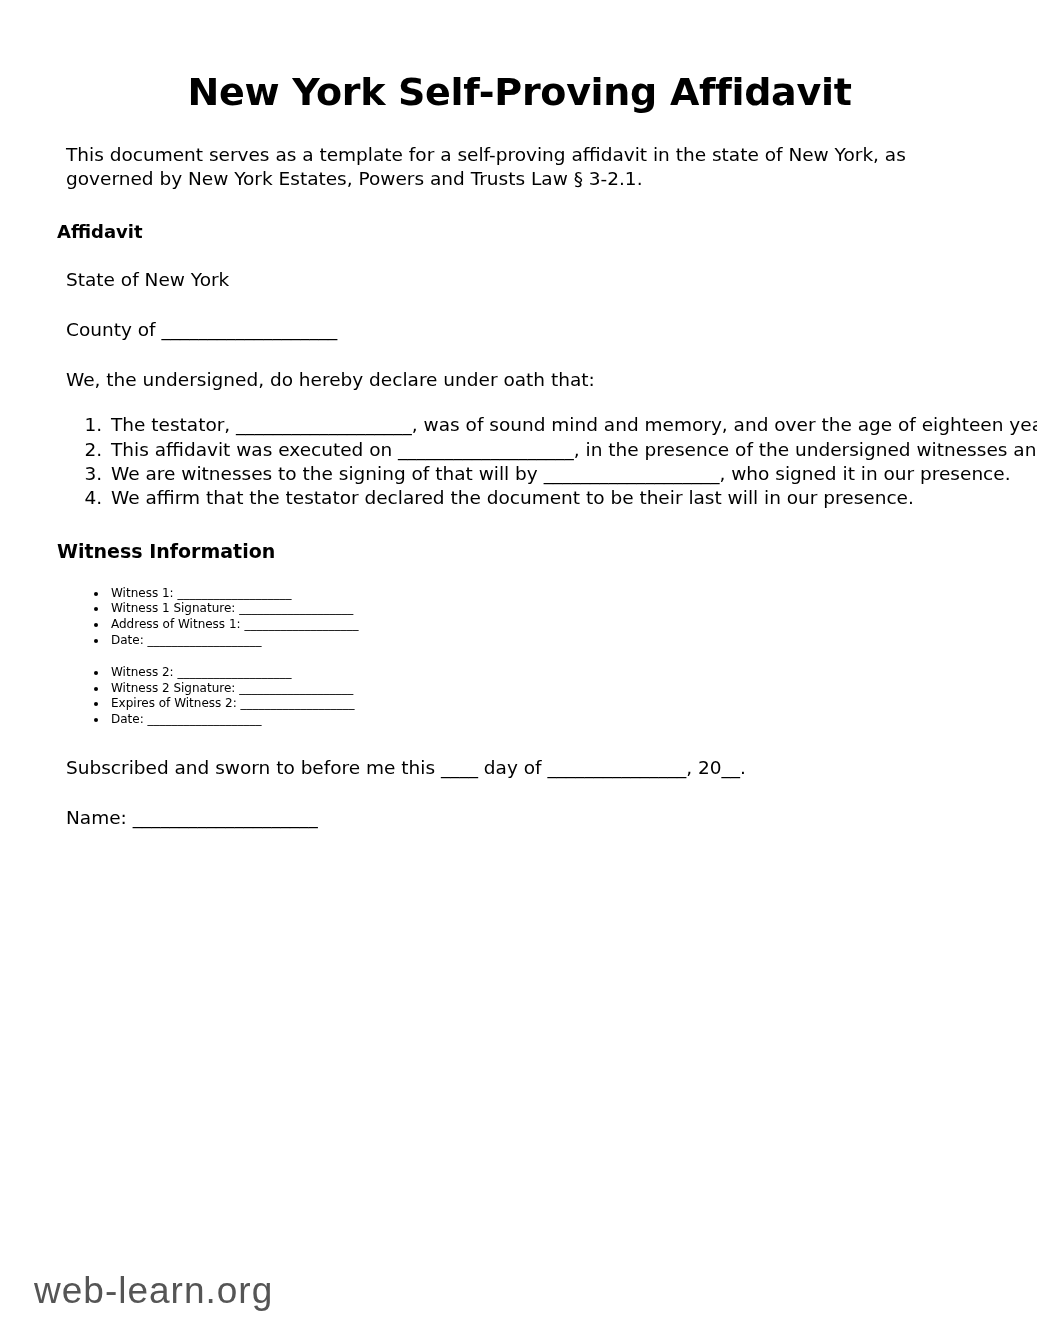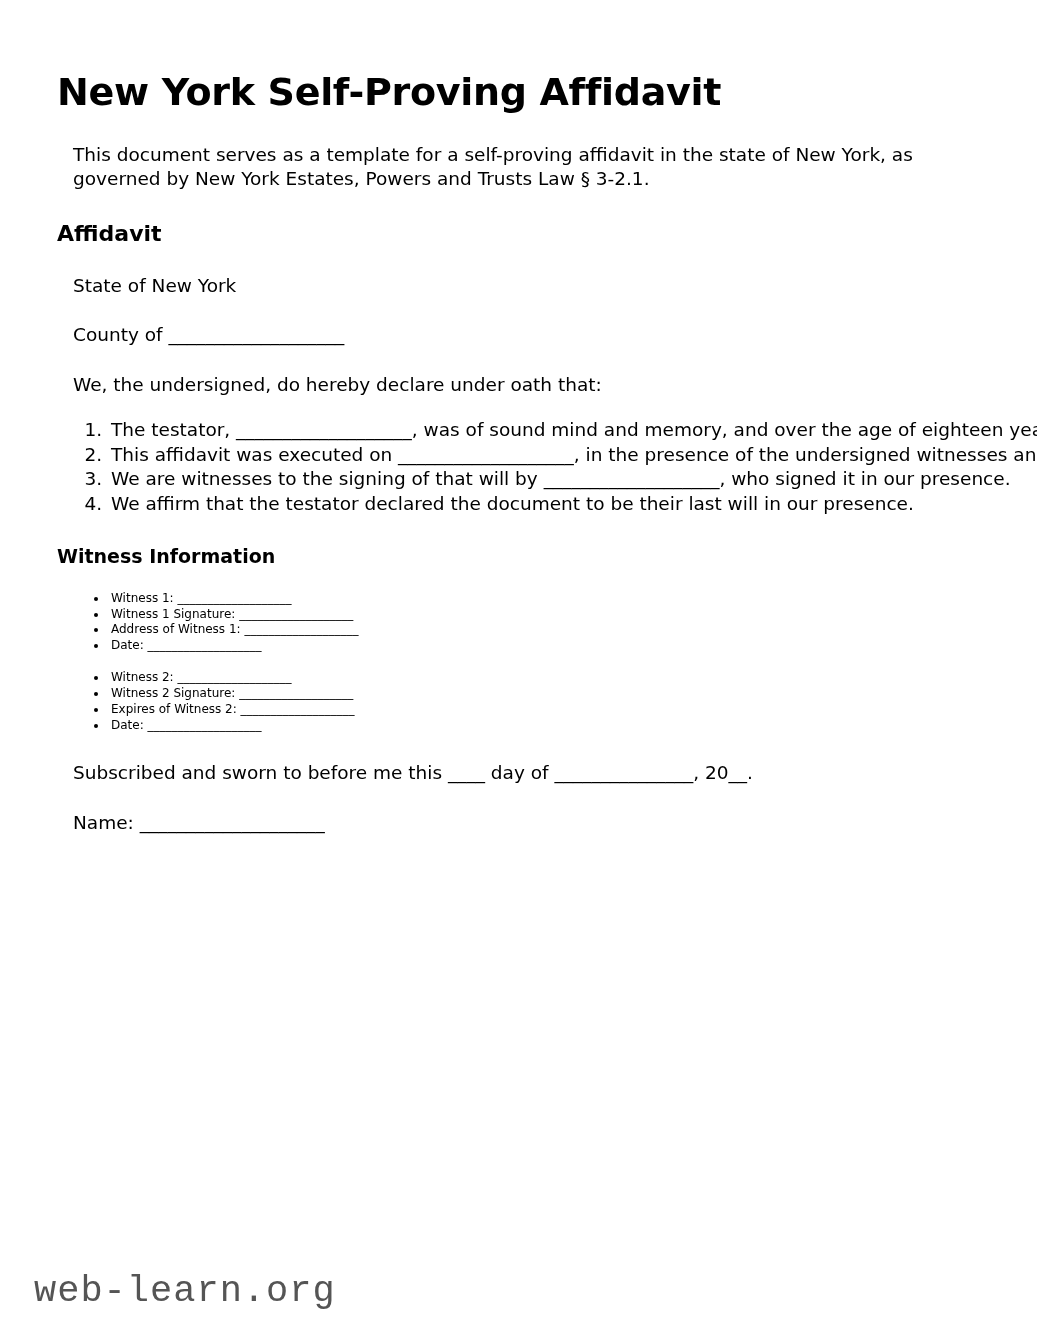--- a/index.html
+++ b/index.html
@@ -24,34 +24,35 @@
 
   h1.doc-title {
     font-family: "DejaVu Sans", "Liberation Sans", sans-serif;
     font-size: 38px;
     font-weight: bold;
     letter-spacing: -0.3px;
     margin: 0;
     padding-top: 70px;
     line-height: 1.18;
     color: #000;
+    text-align: center;
   }
 
   p.para {
     font-size: 18.5px;
     line-height: 1.33;
-    margin: 28px 0 0 16px;
+    margin: 28px 0 0 9px;
     color: #000;
   }
   p.para.tight {
     margin-top: 25px;
   }
 
   h2.section {
-    font-size: 22px;
+    font-size: 18px;
     font-weight: bold;
     margin: 28px 0 0 0;
     line-height: 1.3;
   }
   h2.section.big {
     font-size: 19px;
   }
 
   ol.numlist {
     margin: 21px 0 0 0;
@@ -81,21 +82,21 @@
   }
 
   .blank {
     white-space: pre;
   }
 
   .watermark {
     position: absolute;
     left: 34px;
     top: 1270px;
-    font-family: Liberation Mono, monospace;
+    font-family: Liberation Sans, sans-serif;
     font-size: 37px;
     letter-spacing: 1px;
     color: #555555;
     white-space: pre;
   }
 </style>
 </head>
 <body>
 
 <div class="page">

